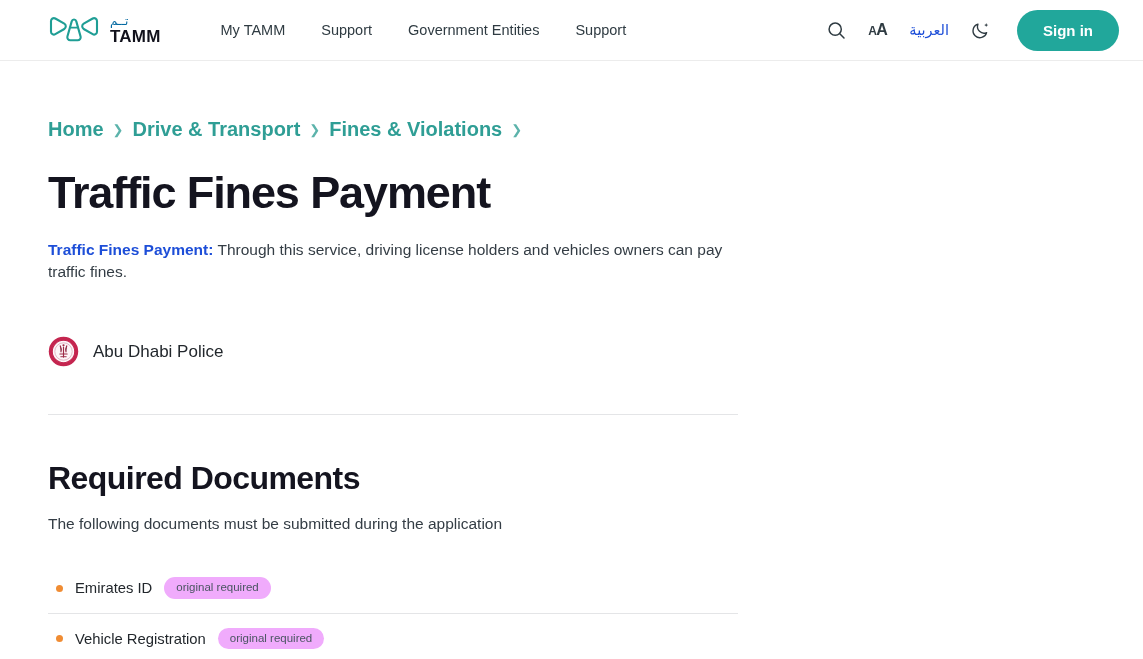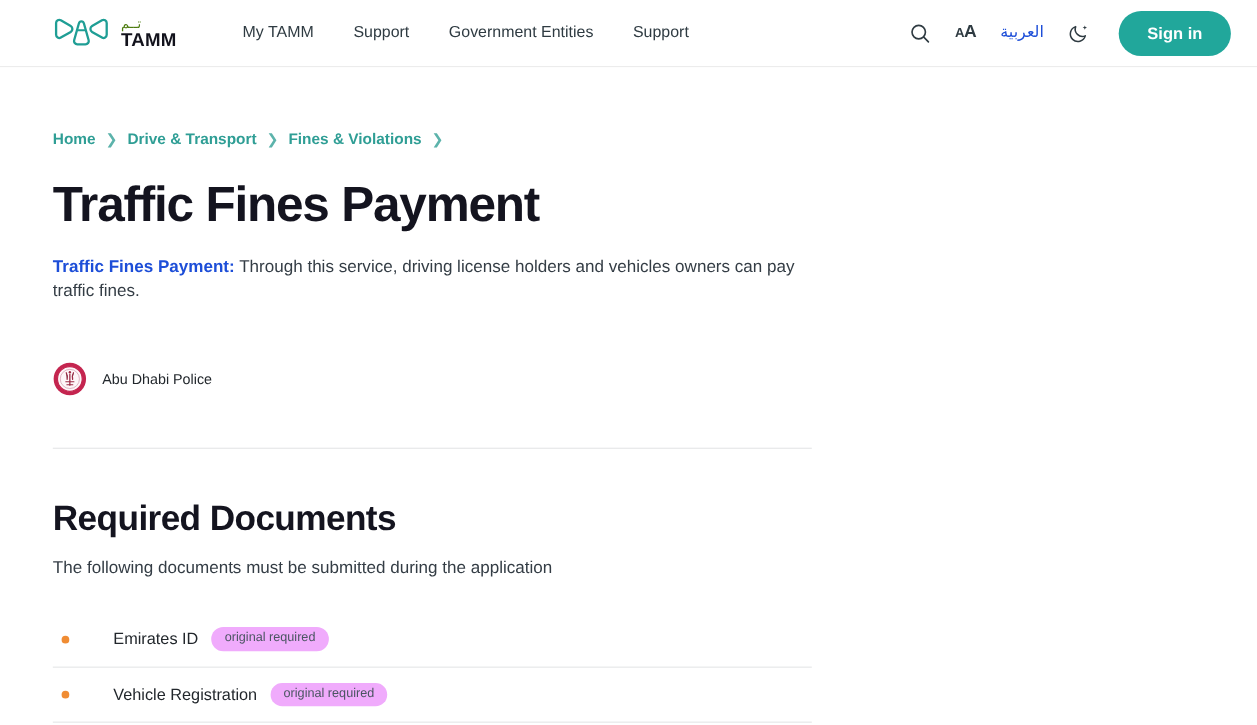--- a/index.html
+++ b/index.html
@@ -31,21 +31,21 @@
     gap: 10px;
     margin-right: 60px;
     cursor: pointer;
   }
 
   .logo-mark { width: 52px; height: 30px; display: block; }
 
   .logo-word { display: flex; flex-direction: column; align-items: flex-start; line-height: 1; }
   .logo-ar {
     font-size: 12px;
-    color: #4d7c0f;
+    color: #0369a1;
     letter-spacing: 0.5px;
     height: 13px;
     display: block;
     font-family: "DejaVu Sans", sans-serif;
   }
   .logo-latin {
     font-size: 17px;
     font-weight: 700;
     color: #12121c;
     letter-spacing: 0.2px;
@@ -121,21 +121,21 @@
 
   
   .breadcrumb {
     display: flex;
     align-items: center;
     gap: 9px;
     margin-top: 57px;
     flex-wrap: wrap;
   }
   .crumb {
-    font-size: 14px;
+    font-size: 20px;
     color: #2f9e95;
     font-weight: 600;
     cursor: pointer;
     text-decoration: none;
   }
   .crumb-sep {
     font-size: 13px;
     color: #5cb3ab;
     line-height: 1;
     user-select: none;
@@ -168,21 +168,21 @@
     gap: 14px;
     margin-top: 52px;
   }
   .entity-logo {
     width: 31px; height: 31px;
     border-radius: 50%;
     flex: 0 0 31px;
     display: block;
   }
   .entity-name {
-    font-size: 13px;
+    font-size: 17px;
     color: #22272c;
   }
 
   .divider {
     height: 1px;
     background: #e4e5e7;
     border: 0;
     margin: 0;
     width: 690px;
   }
@@ -212,21 +212,20 @@
   }
   .doc-bullet {
     width: 7px; height: 7px;
     border-radius: 50%;
     background: #F08C33;
     flex: 0 0 7px;
   }
   .doc-label {
     font-size: 14.8px;
     color: #22272c;
-    margin-left: 28px;
   }
   .doc-badge {
     background: #f0abfc;
     color: #4a5562;
     font-size: 11.5px;
     border-radius: 999px;
     padding: 5px 12px;
     line-height: 1;
     white-space: nowrap;
   }

